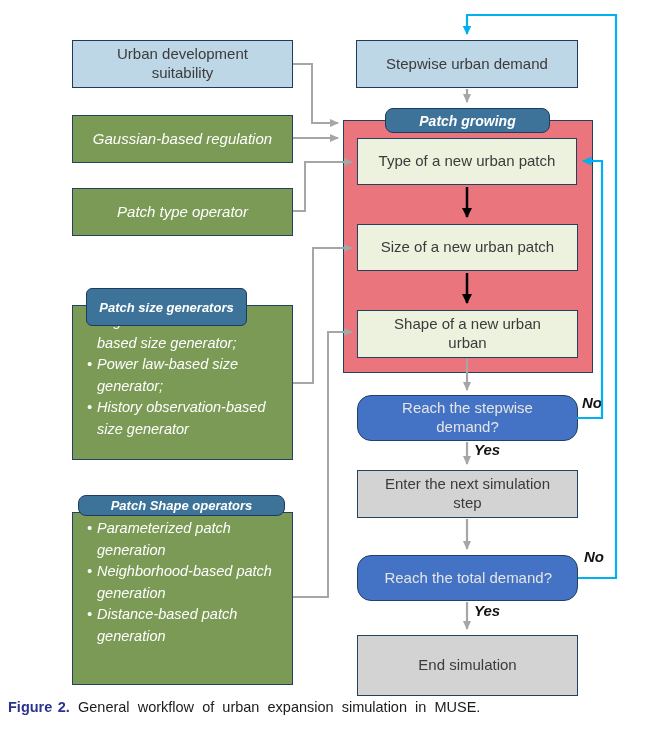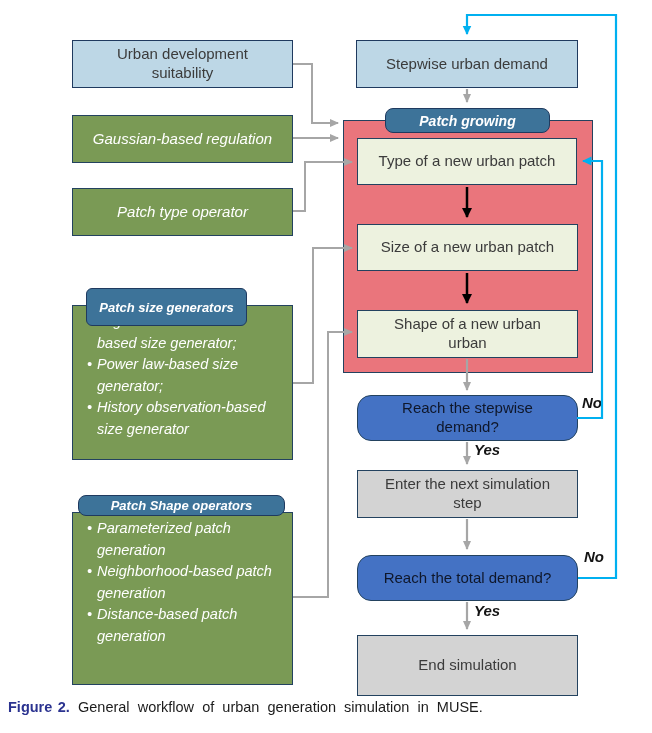--- a/index.html
+++ b/index.html
@@ -8,21 +8,21 @@
     font-family:"Liberation Sans",sans-serif;overflow:hidden;
   }
   .box{
     position:absolute;box-sizing:border-box;border:1.5px solid #23425f;
     display:flex;align-items:center;justify-content:center;text-align:center;
     font-size:15px;color:#3b3b3b;line-height:1.25;
   }
   .lightblue{background:#bdd7e6;border-color:#1f3a5f;}
   .green{background:#7a9a55;color:#ffffff;font-style:italic;}
   .cream{background:#edf2df;z-index:3;}
-  .decision{background:#4472c4;color:#0f172a;border-radius:14px;border-color:#23425f;z-index:3;}
+  .decision{background:#4472c4;color:#e5e5e5;border-radius:14px;border-color:#23425f;z-index:3;justify-content:flex-end;}
   .graybox{background:#d3d3d3;z-index:3;}
   .redpanel{position:absolute;box-sizing:border-box;background:#ea757c;border:1.6px solid #23425f;z-index:1;}
   .pill{
     position:absolute;box-sizing:border-box;background:#3d7399;color:#ffffff;
     font-style:italic;font-weight:bold;border:1.5px solid #1f3a5f;border-radius:8px;
     display:flex;align-items:center;justify-content:center;z-index:4;font-size:13px;
   }
   .listbox{display:block;padding:5px 12px 0 0;}
   ul.blist{list-style:none;margin:0;padding:0;font-size:14.5px;line-height:21.6px;text-align:left;font-style:italic;color:#fff;}
   ul.blist li{position:relative;padding-left:24px;}
@@ -149,16 +149,16 @@
     </g>
 
     <g stroke="#00b0f0" stroke-width="2.2" fill="none">
       <path d="M578,578 H616 V15 H467 V34" marker-end="url(#ac)"></path>
       <path d="M577,418 H602 V161 H583" marker-end="url(#ac)"></path>
     </g>
   </svg>
 
   <div id="caption">
     <span class="figlabel">Figure 2.</span>
-    <span>General workflow of urban generation simulation in MUSE.</span>
+    <span>General workflow of urban expansion simulation in MUSE.</span>
   </div>
 
 </div>
 
 </body></html>

